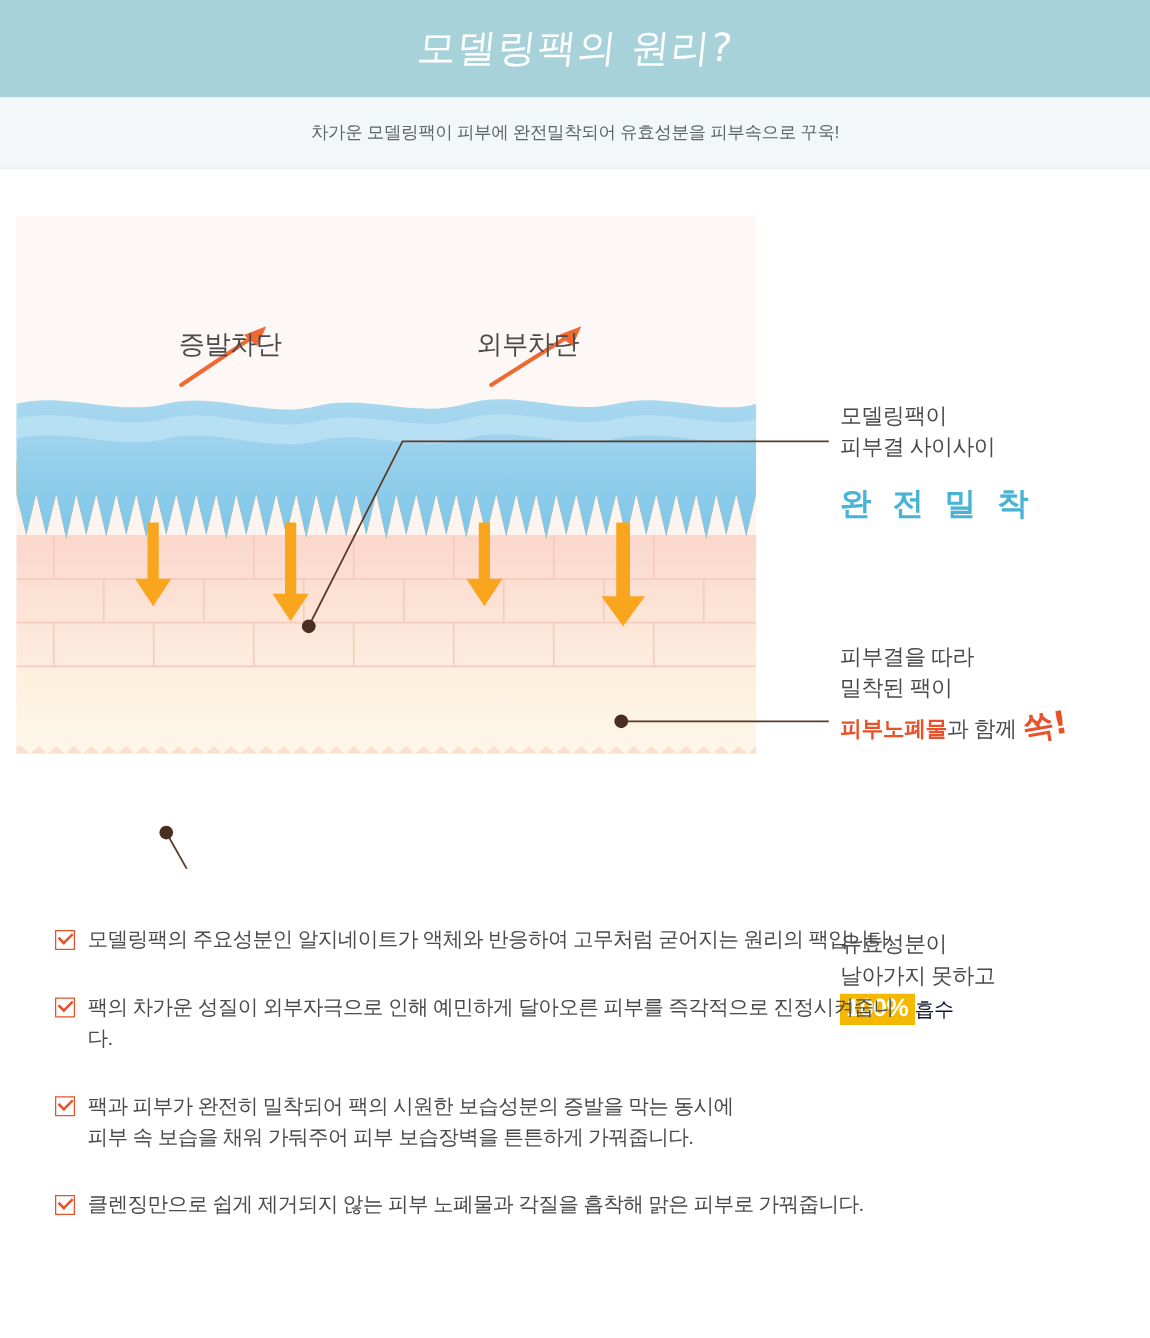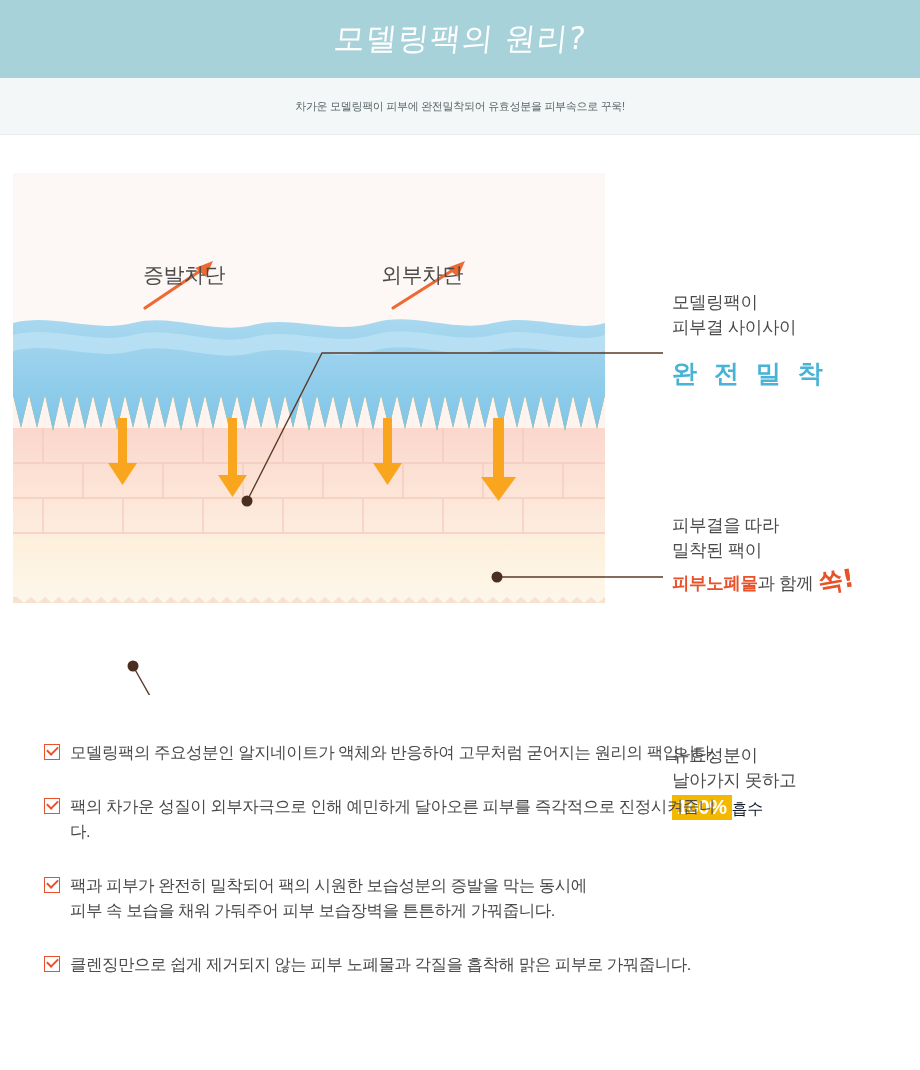--- a/index.html
+++ b/index.html
@@ -28,21 +28,21 @@
     transform: skewX(-6deg);
   }
 
   .subhead-band {
     width: 920px; height: 57px;
     background: #f4f7f7;
     border-bottom: 1px solid #e6eced;
     display: flex; align-items: center; justify-content: center;
   }
   .subhead-text {
-    font-size: 11px;
+    font-size: 14px;
     color: #5a6669;
     letter-spacing: -0.3px;
   }
 
   
   .diagram-wrap {
     position: relative;
     width: 920px;
     height: 560px;
   }
@@ -96,21 +96,21 @@
   }
   .callout .after-hl {
     font-size: 16px; font-weight: normal; color:#0f172a;
   }
   .ssok {
     color:#e8512a; font-weight:bold; font-size: 25px;
     font-family: "DejaVu Sans", sans-serif;
     display:inline-block; transform: rotate(-10deg);
   }
 
-  .co1 { left: 672px; top: 155px; }
+  .co1 { left: 672px; top: 185px; }
   .co2 { left: 672px; top: 378px; }
   .co3 { left: 672px; top: 608px; }
 
   
   .bullets {
     position: absolute;
     left: 0; top: 740px;
     width: 764px;
     padding: 0 44px;
   }

